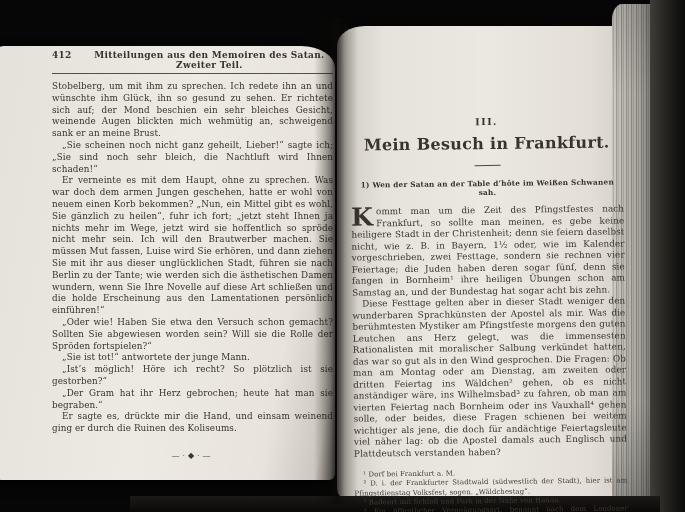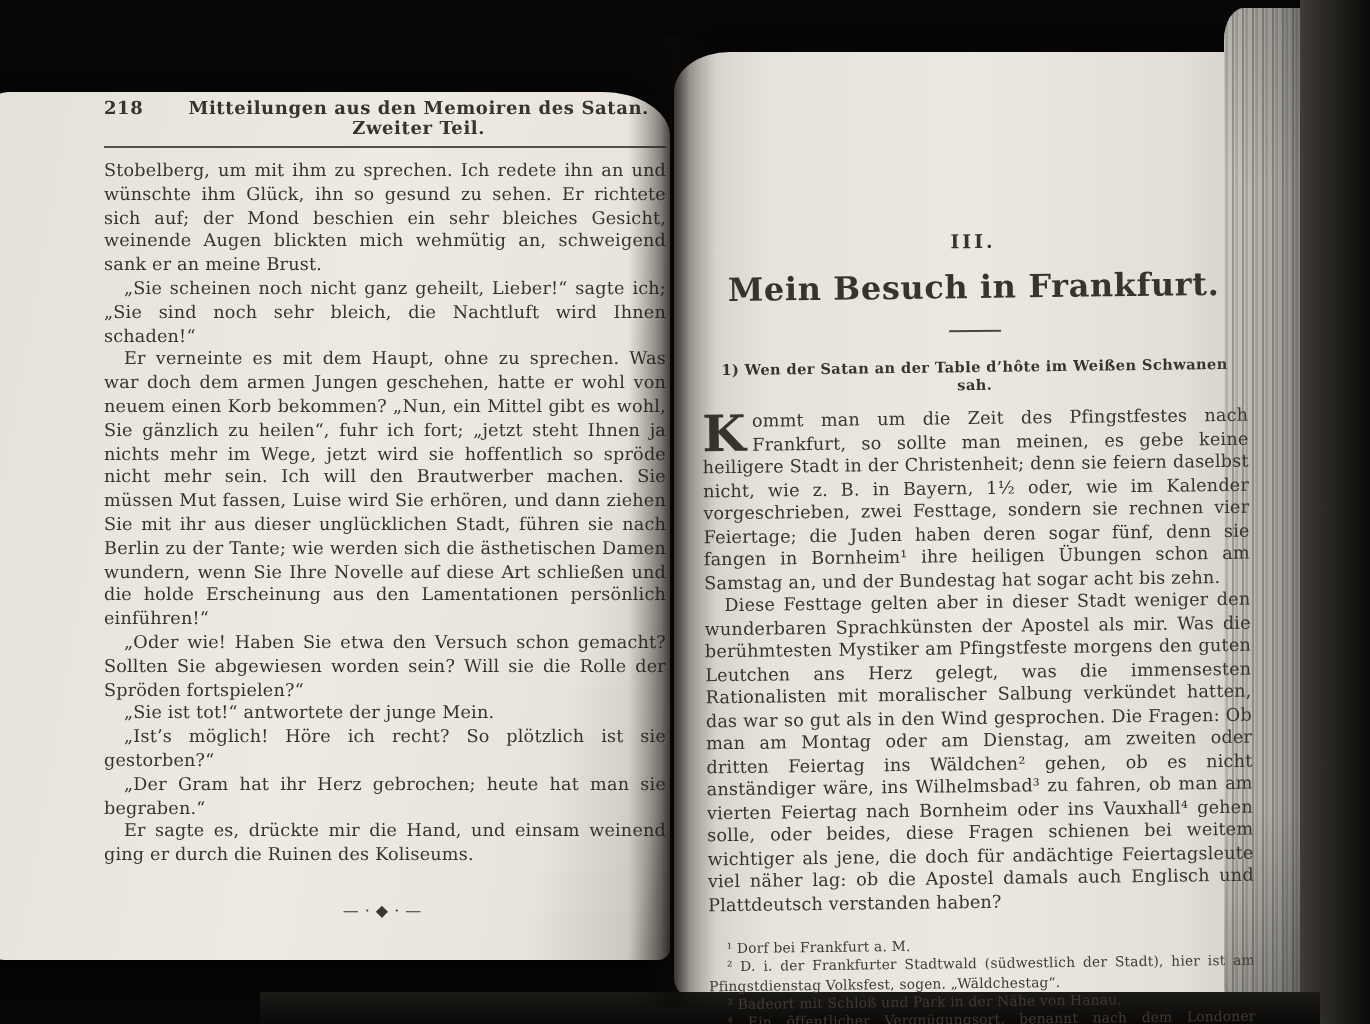--- a/index.html
+++ b/index.html
@@ -90,29 +90,29 @@
 <div class="scene">
 
   <div class="page-left"></div>
   <div class="page-right"></div>
   <div class="fore-edge"></div>
   <div class="cover-edge"></div>
   <div class="bottom-band"></div>
 
   <div class="left-content ink">
     <div class="running-head">
-      <span class="pagenum">218</span>
+      <span class="pagenum">412</span>
       <span class="headtitle">Mitteilungen aus den Memoiren des Satan. Zweiter Teil.</span>
     </div>
     <div class="bodytext">
       <p class="noindent">Stobelberg, um mit ihm zu sprechen. Ich redete ihn an und wünschte ihm Glück, ihn so gesund zu sehen. Er richtete sich auf; der Mond beschien ein sehr bleiches Gesicht, weinende Augen blickten mich wehmütig an, schweigend sank er an meine Brust.</p>
       <p>„Sie scheinen noch nicht ganz geheilt, Lieber!“ sagte ich; „Sie sind noch sehr bleich, die Nachtluft wird Ihnen schaden!“</p>
       <p>Er verneinte es mit dem Haupt, ohne zu sprechen. Was war doch dem armen Jungen geschehen, hatte er wohl von neuem einen Korb bekommen? „Nun, ein Mittel gibt es wohl, Sie gänzlich zu heilen“, fuhr ich fort; „jetzt steht Ihnen ja nichts mehr im Wege, jetzt wird sie hoffentlich so spröde nicht mehr sein. Ich will den Brautwerber machen. Sie müssen Mut fassen, Luise wird Sie erhören, und dann ziehen Sie mit ihr aus dieser unglücklichen Stadt, führen sie nach Berlin zu der Tante; wie werden sich die ästhetischen Damen wundern, wenn Sie Ihre Novelle auf diese Art schließen und die holde Erscheinung aus den Lamentationen persönlich einführen!“</p>
       <p>„Oder wie! Haben Sie etwa den Versuch schon gemacht? Sollten Sie abgewiesen worden sein? Will sie die Rolle der Spröden fortspielen?“</p>
-      <p>„Sie ist tot!“ antwortete der junge Mein.</p>
+      <p>„Sie ist tot!“ antwortete der junge Mann.</p>
       <p>„Ist’s möglich! Höre ich recht? So plötzlich ist sie gestorben?“</p>
       <p>„Der Gram hat ihr Herz gebrochen; heute hat man sie begraben.“</p>
       <p>Er sagte es, drückte mir die Hand, und einsam weinend ging er durch die Ruinen des Koliseums.</p>
     </div>
     <div class="ornament">—·◆·—</div>
   </div>
 
   <div class="right-content ink">
     <p class="chapter-number">III.</p>
     <p class="chapter-title">Mein Besuch in Frankfurt.</p>

